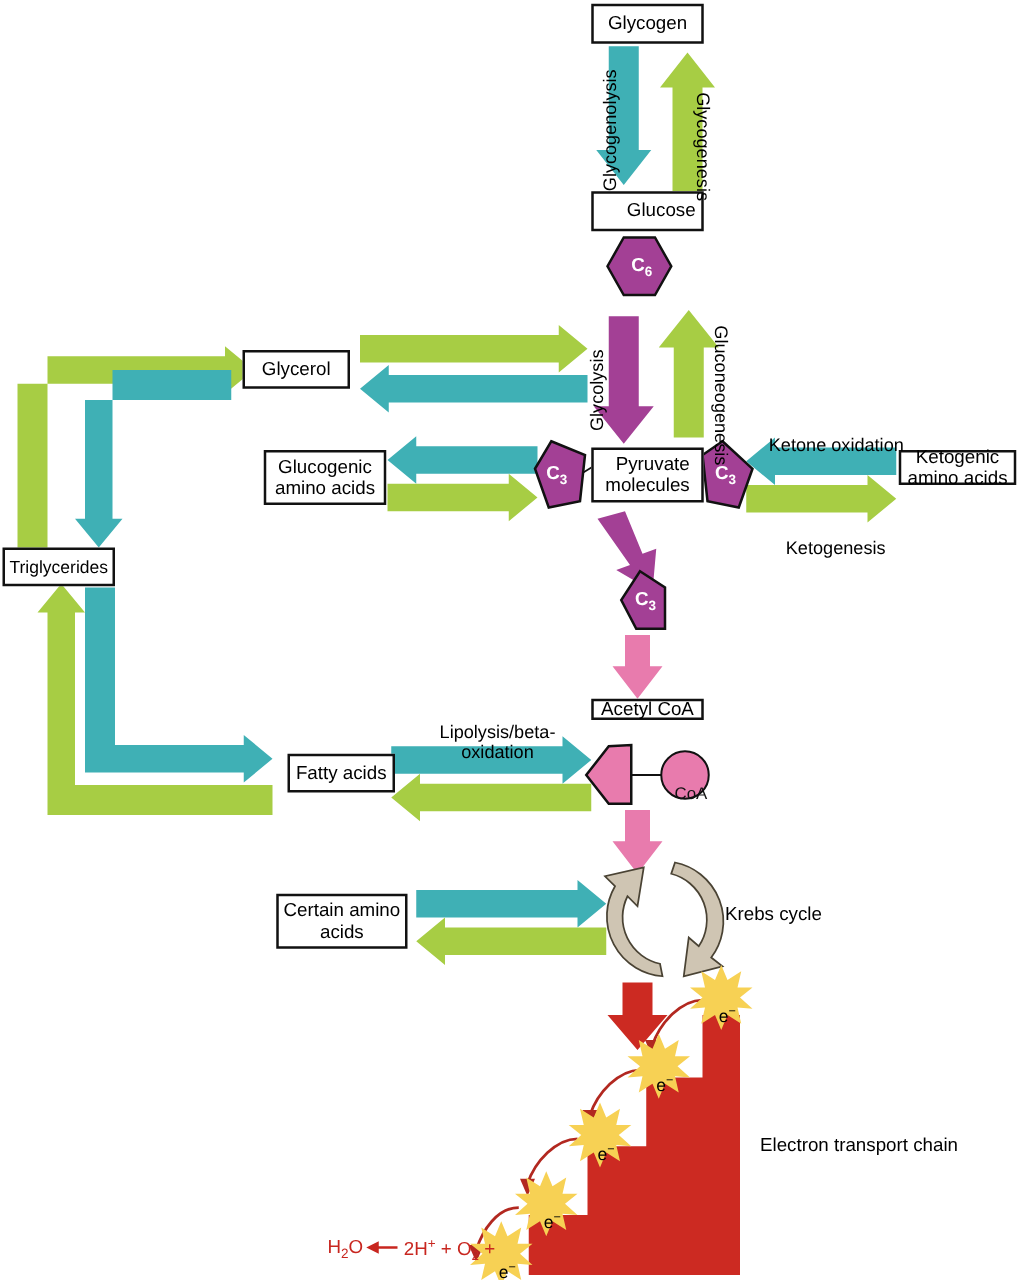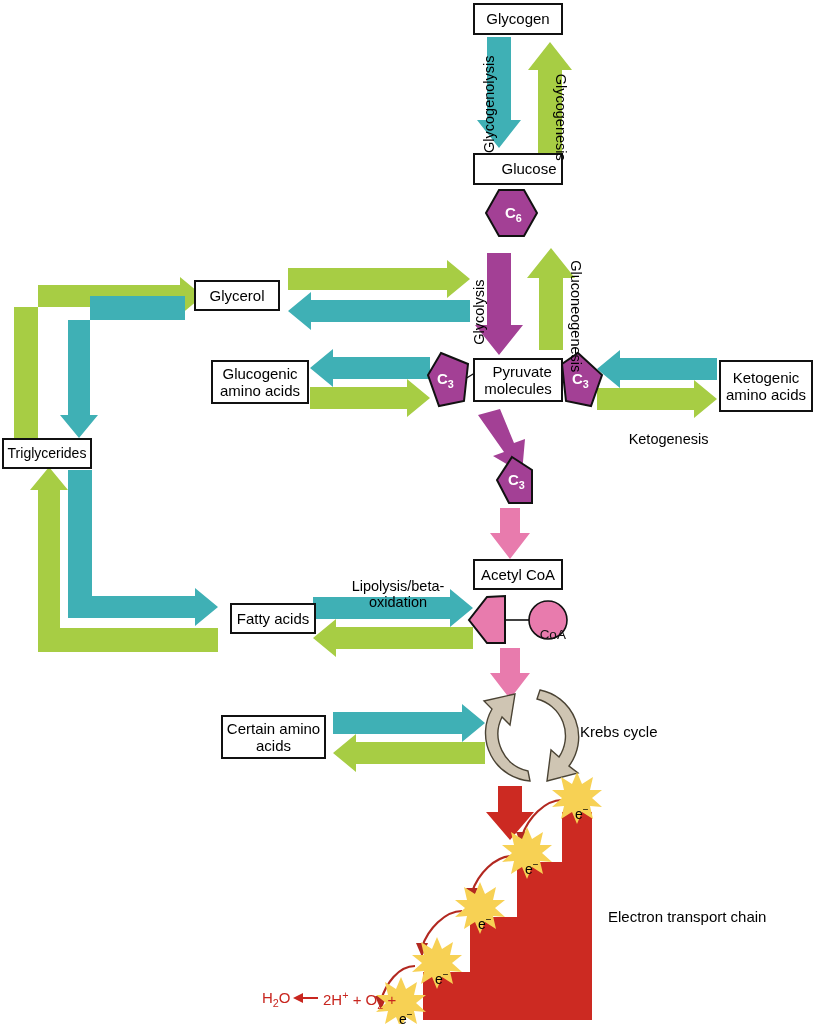--- a/index.html
+++ b/index.html
@@ -207,30 +207,30 @@
 <div class="boxlbl" style="left:211px;top:360px;width:98px;height:44px;white-space:pre-line;">
   <span style="white-space:pre-line;">Glucogenic
 amino acids</span>
 </div>
 
 <div class="boxlbl" style="left:473px;top:358px;width:90px;height:44px;white-space:pre-line;">
   <span style="white-space:pre-line;text-align:right;">Pyruvate
 molecules</span>
 </div>
 
-<div class="boxlbl" style="left:719px;top:360px;width:94px;height:52px;white-space:pre-line;">
+<div class="boxlbl" style="left:719px;top:360px;width:94px;height:28px;white-space:pre-line;">
   <span style="white-space:pre-line;">Ketogenic
 amino acids</span>
 </div>
 
 <div class="boxlbl" style="left:2px;top:438px;width:90px;height:31px;font-size:14px;">
   <span>Triglycerides</span>
 </div>
 
-<div class="boxlbl" style="left:473px;top:559px;width:90px;height:31px;">
+<div class="boxlbl" style="left:473px;top:559px;width:90px;height:17px;">
   <span>Acetyl CoA</span>
 </div>
 
 <div class="boxlbl" style="left:230px;top:603px;width:86px;height:31px;">
   <span>Fatty acids</span>
 </div>
 
 <div class="boxlbl" style="left:221px;top:715px;width:105px;height:44px;white-space:pre-line;">
   <span style="white-space:pre-line;">Certain amino
 acids</span>
@@ -249,20 +249,23 @@
 <div class="lbl vert" style="left:416px;top:300px;width:110px;font-size:14.5px;text-align:center;
             transform:rotate(-90deg);">
   <span>Glycolysis</span>
 </div>
 
 <div class="lbl vert" style="left:519px;top:296px;width:130px;font-size:14.5px;text-align:center;
             transform:rotate(90deg);">
   <span>Gluconeogenesis</span>
 </div>
 
+<div class="path-lbl" style="left:600px;top:333px;width:130px;">
+  <span>Ketone oxidation</span>
+</div>
 
 <div class="path-lbl" style="left:607px;top:415px;width:115px;">
   <span>Ketogenesis</span>
 </div>
 
 <div class="path-lbl" style="left:328px;top:561px;width:140px;white-space:pre-line;line-height:1.15;">
   <span style="white-space:pre-line;">Lipolysis/beta-
 oxidation</span>
 </div>
 

